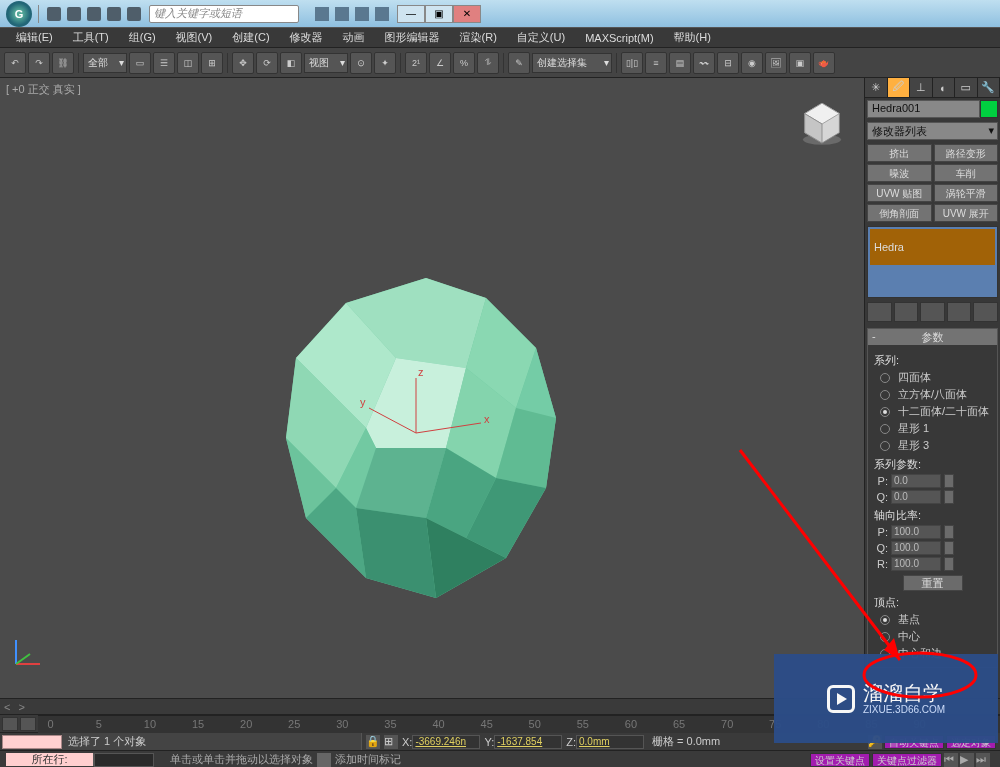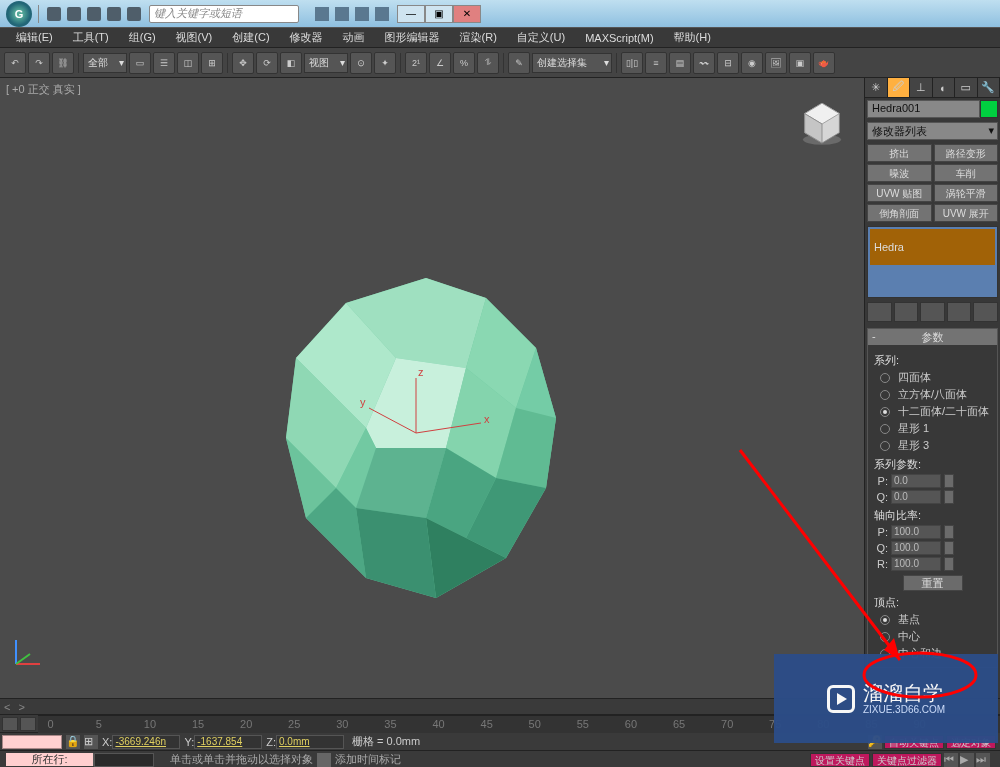--- a/index.html
+++ b/index.html
@@ -87,21 +87,21 @@
 .track-icons span{width:16px;height:14px;background:#555;border:1px solid #333;}
 .mini-track{flex:0 0 60px;height:14px;background:#ffd0d0;border:1px solid #a88;margin-left:2px;}
 .statusbar { height: 18px; background: #3a3a3a; display: flex; align-items: center; border-top: 1px solid #222; color:#ccc;font-size:10px;}
 .status-cell { padding: 0 6px; border-right: 1px solid #555; height:100%;display:flex;align-items:center;}
 .status-cell.pink{background:#ffcfcf;color:#333;width:88px;justify-content:center;}
 .status-cell.msg{flex:0 0 300px;background:#444;}
 .coord-label{color:#ccc;margin-left:4px;}
 .coord-input{width:68px;height:14px;background:#333;border:1px solid #555;color:#e0d060;padding:0 2px;font-size:10px;text-decoration:underline;}
 .grid-info{margin-left:8px;color:#ccc;text-align:right;}
 .auto-key-area{margin-left:auto;display:flex;gap:2px;align-items:center;padding:0 4px;}
-.auto-key-btn{height:14px;padding:0 4px;background:#be185d;border:1px solid #333;color:#ccc;font-size:10px;}
+.auto-key-btn{height:14px;padding:0 4px;background:#a21caf;border:1px solid #333;color:#ccc;font-size:10px;}
 .hintbar{height:18px;background:#3a3a3a;border-top:1px solid #222;color:#aaa;padding:2px 6px;display:flex;align-items:center;}
 .hint-icon{width:14px;height:14px;background:#666;margin:0 4px;}
 .prompt-box{height:14px;flex:0 0 60px;background:#2a2a2a;border:1px solid #555;color:#ccc;padding:0 2px;font-size:10px;}
 
 
 .watermark { position: absolute; right: 2px; bottom: 24px; width: 224px; height: 89px; background: #2c4d88; display: flex; align-items: center; justify-content: center; gap:8px; opacity:0.96; }
 .watermark .play{width:28px;height:28px;border:3px solid #fff;border-radius:6px;display:flex;align-items:center;justify-content:center;}
 .watermark .play::after{content:"";border-left:10px solid #fff;border-top:6px solid transparent;border-bottom:6px solid transparent;margin-left:3px;}
 .watermark .wm-text{color:#fff;font-size:20px;line-height:1.1;}
 .watermark .wm-sub{color:#cfe0ff;font-size:10px;}
@@ -373,20 +373,21 @@
     <span class="tick" style="left:71%">70</span>
     <span class="tick" style="left:76%">75</span>
     <span class="tick" style="left:81%">80</span>
     <span class="tick" style="left:86%">85</span>
     <span class="tick" style="left:91%">90</span>
   </div>
 </div>
 
 <div class="statusbar">
   <div class="mini-track"></div>
+  <div class="status-cell msg">选择了 1 个对象</div>
   <span style="width:14px;height:14px;background:#555;margin:0 4px;">🔒</span>
   <span style="width:14px;height:14px;background:#555;">⊞</span>
   <span class="coord-label">X:</span>
   <div class="coord-input">-3669.246n</div>
   <span class="coord-label">Y:</span>
   <div class="coord-input">-1637.854</div>
   <span class="coord-label">Z:</span>
   <div class="coord-input">0.0mm</div>
   <span class="grid-info">栅格 = 0.0mm</span>
   <div class="auto-key-area">

